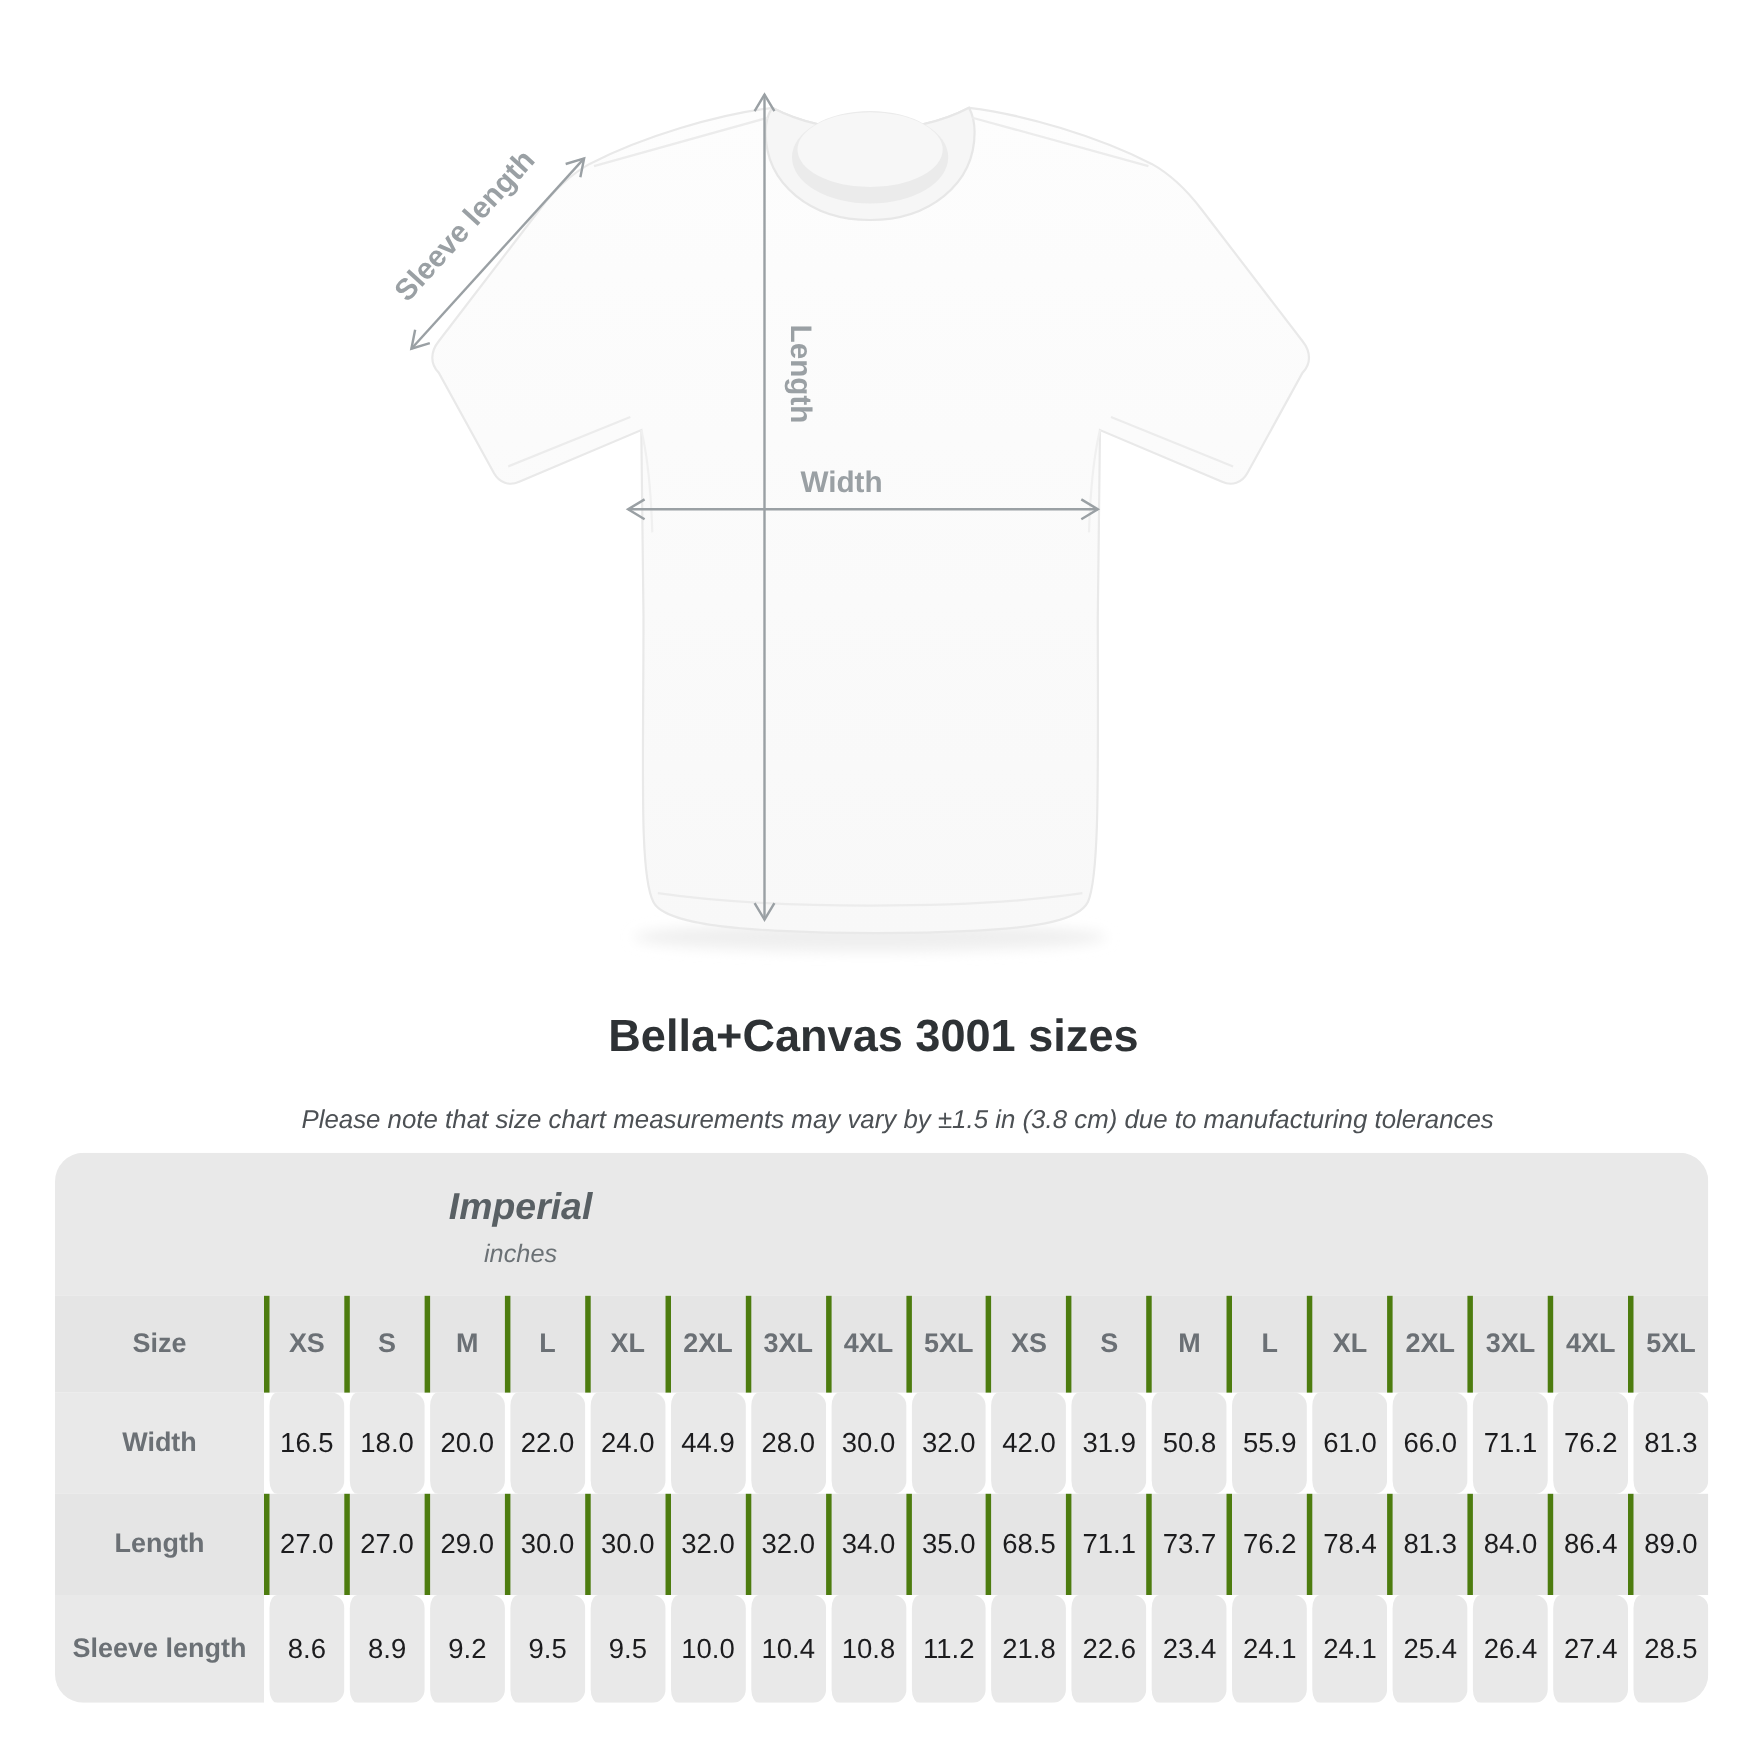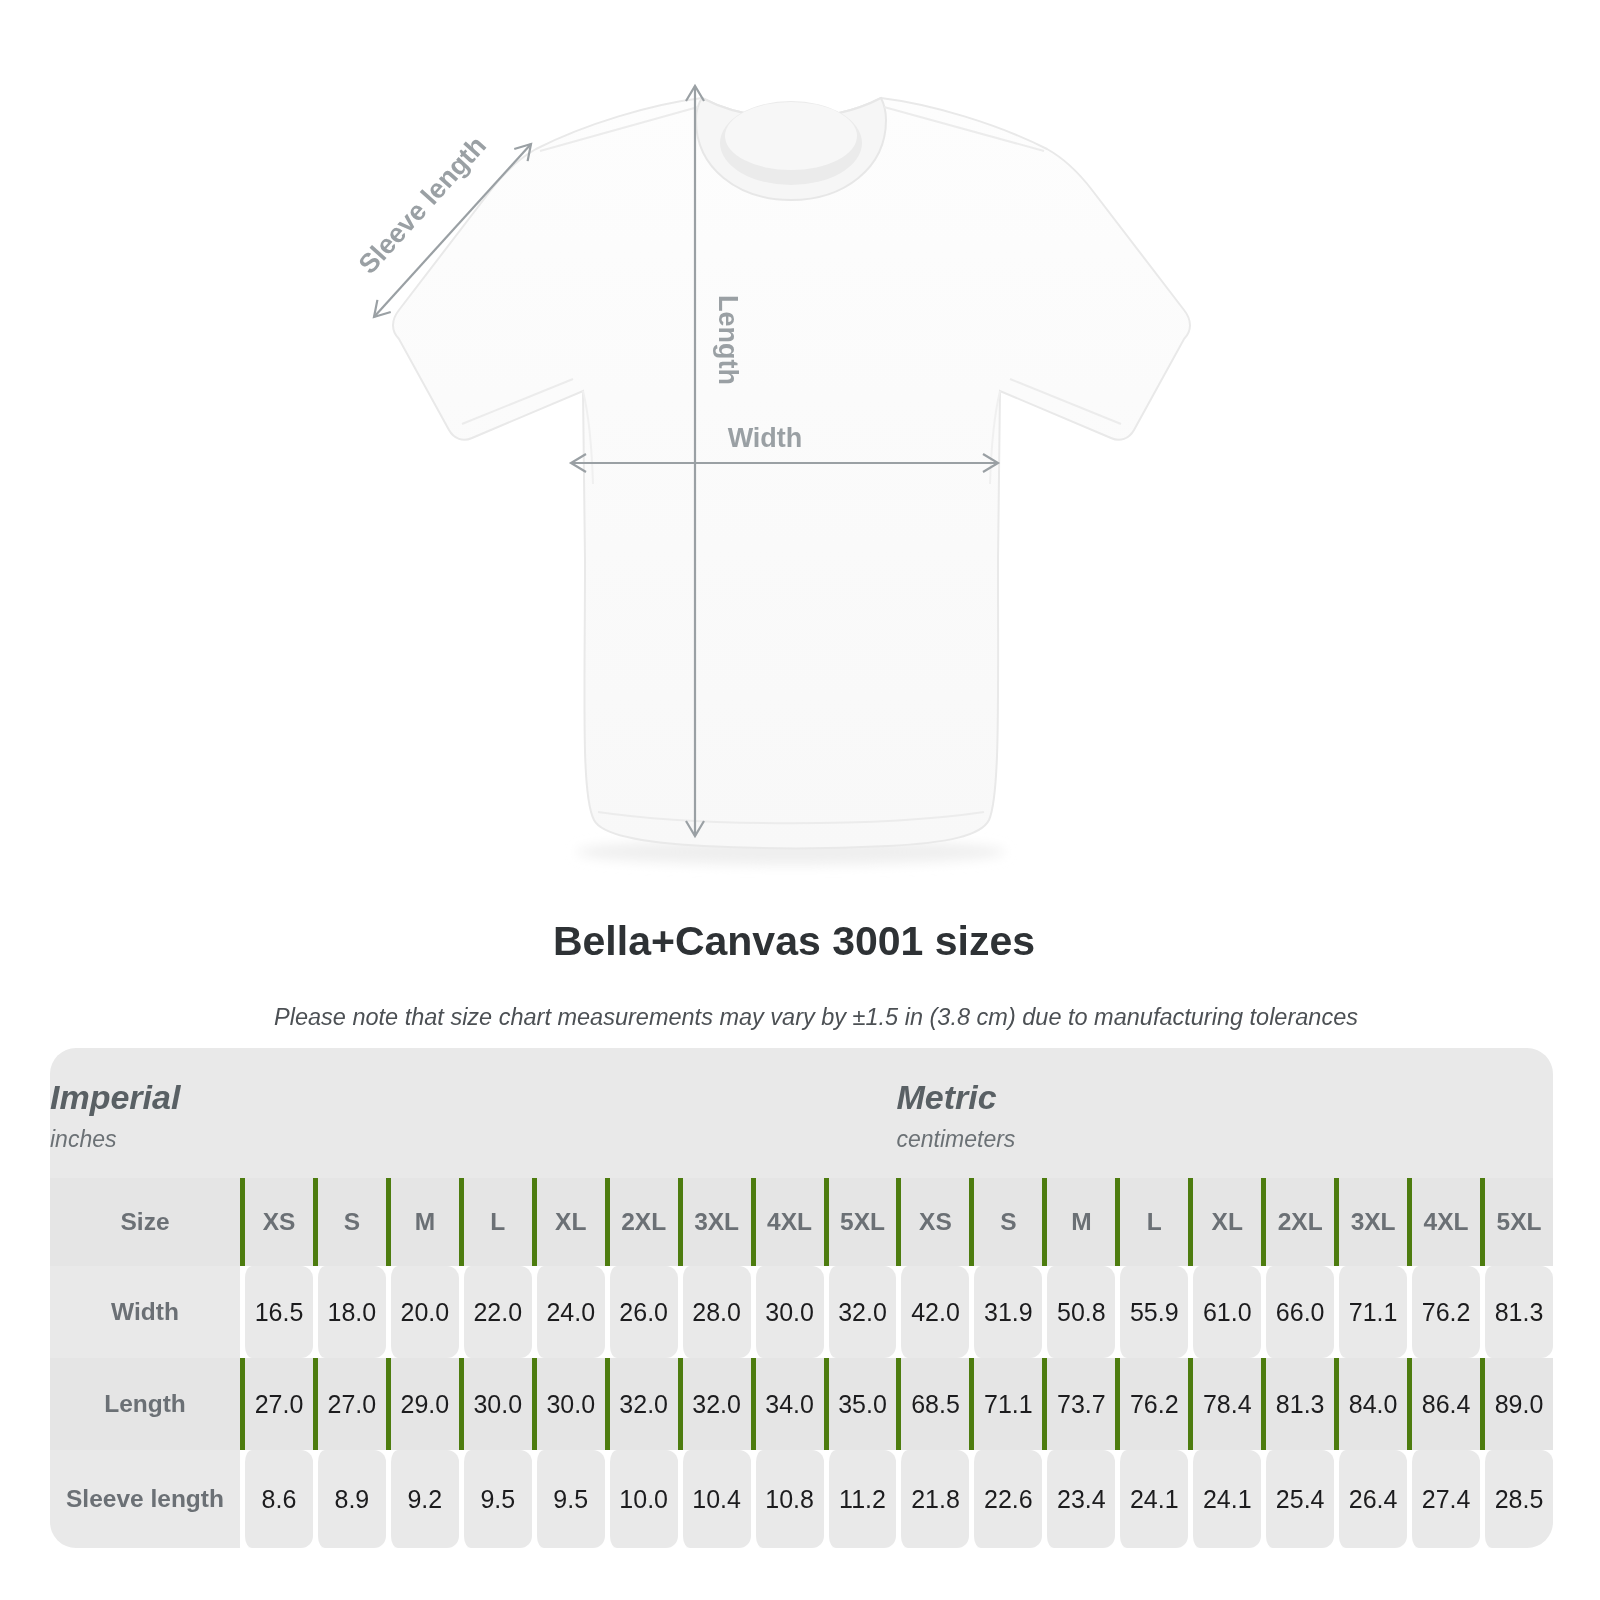--- a/index.html
+++ b/index.html
@@ -18,21 +18,21 @@
   }
   .size-table{
     position:absolute;left:50px;top:1048px;width:1503px;height:500px;
     border-radius:26px;overflow:hidden;background:#ffffff;
   }
   .band{
     display:grid;grid-template-columns:190px repeat(18,1fr);
     height:130px;background:#e9e9e9;
   }
   .unit-group{
-    display:flex;flex-direction:column;align-items:flex-start;justify-content:center;
+    display:flex;flex-direction:column;align-items:center;justify-content:center;
     gap:9px;padding-top:4px;
   }
   .unit-group-imperial{grid-column:1/11;}
   .unit-group-metric{grid-column:11/20;}
   .unit-name{font-size:34px;font-weight:700;font-style:italic;color:#596064;}
   .unit-sub{font-size:23px;font-style:italic;color:#6b7175;}
   .tbl-grid{
     display:grid;grid-template-columns:190px repeat(18,1fr);
     grid-template-rows:88px 92px 92px 98px;
   }
@@ -136,24 +136,20 @@
   </svg>
 
   <h1 class="page-title">Bella+Canvas 3001 sizes</h1>
   <p class="page-subtitle">Please note that size chart measurements may vary by ±1.5 in (3.8 cm) due to manufacturing tolerances</p>
 
   <div class="size-table">
     <div class="band">
       <div class="unit-group unit-group-imperial">
         <div class="unit-name">Imperial</div>
         <div class="unit-sub">inches</div>
-      </div>
-      <div class="unit-group unit-group-metric">
-        <div class="unit-name">Metric</div>
-        <div class="unit-sub">centimeters</div>
       </div>
     </div>
     <div class="tbl-grid">
         <div class="c bg-white sep-l lab first">Size</div>
         <div class="c bg-white sep-l lab">XS</div>
         <div class="c bg-white sep-l lab">S</div>
         <div class="c bg-white sep-l lab">M</div>
         <div class="c bg-white sep-l lab">L</div>
         <div class="c bg-white sep-l lab">XL</div>
         <div class="c bg-white sep-l lab">2XL</div>
@@ -168,21 +164,21 @@
         <div class="c bg-white sep-l lab">2XL</div>
         <div class="c bg-white sep-l lab">3XL</div>
         <div class="c bg-white sep-l lab">4XL</div>
         <div class="c bg-white sep-l lab">5XL</div>
         <div class="c bg-gray sep-w lab first">Width</div>
         <div class="c bg-gray sep-w val">16.5</div>
         <div class="c bg-gray sep-w val">18.0</div>
         <div class="c bg-gray sep-w val">20.0</div>
         <div class="c bg-gray sep-w val">22.0</div>
         <div class="c bg-gray sep-w val">24.0</div>
-        <div class="c bg-gray sep-w val">26.0</div>
+        <div class="c bg-gray sep-w val">44.9</div>
         <div class="c bg-gray sep-w val">28.0</div>
         <div class="c bg-gray sep-w val">30.0</div>
         <div class="c bg-gray sep-w val">32.0</div>
         <div class="c bg-gray sep-w val">42.0</div>
         <div class="c bg-gray sep-w val">31.9</div>
         <div class="c bg-gray sep-w val">50.8</div>
         <div class="c bg-gray sep-w val">55.9</div>
         <div class="c bg-gray sep-w val">61.0</div>
         <div class="c bg-gray sep-w val">66.0</div>
         <div class="c bg-gray sep-w val">71.1</div>

